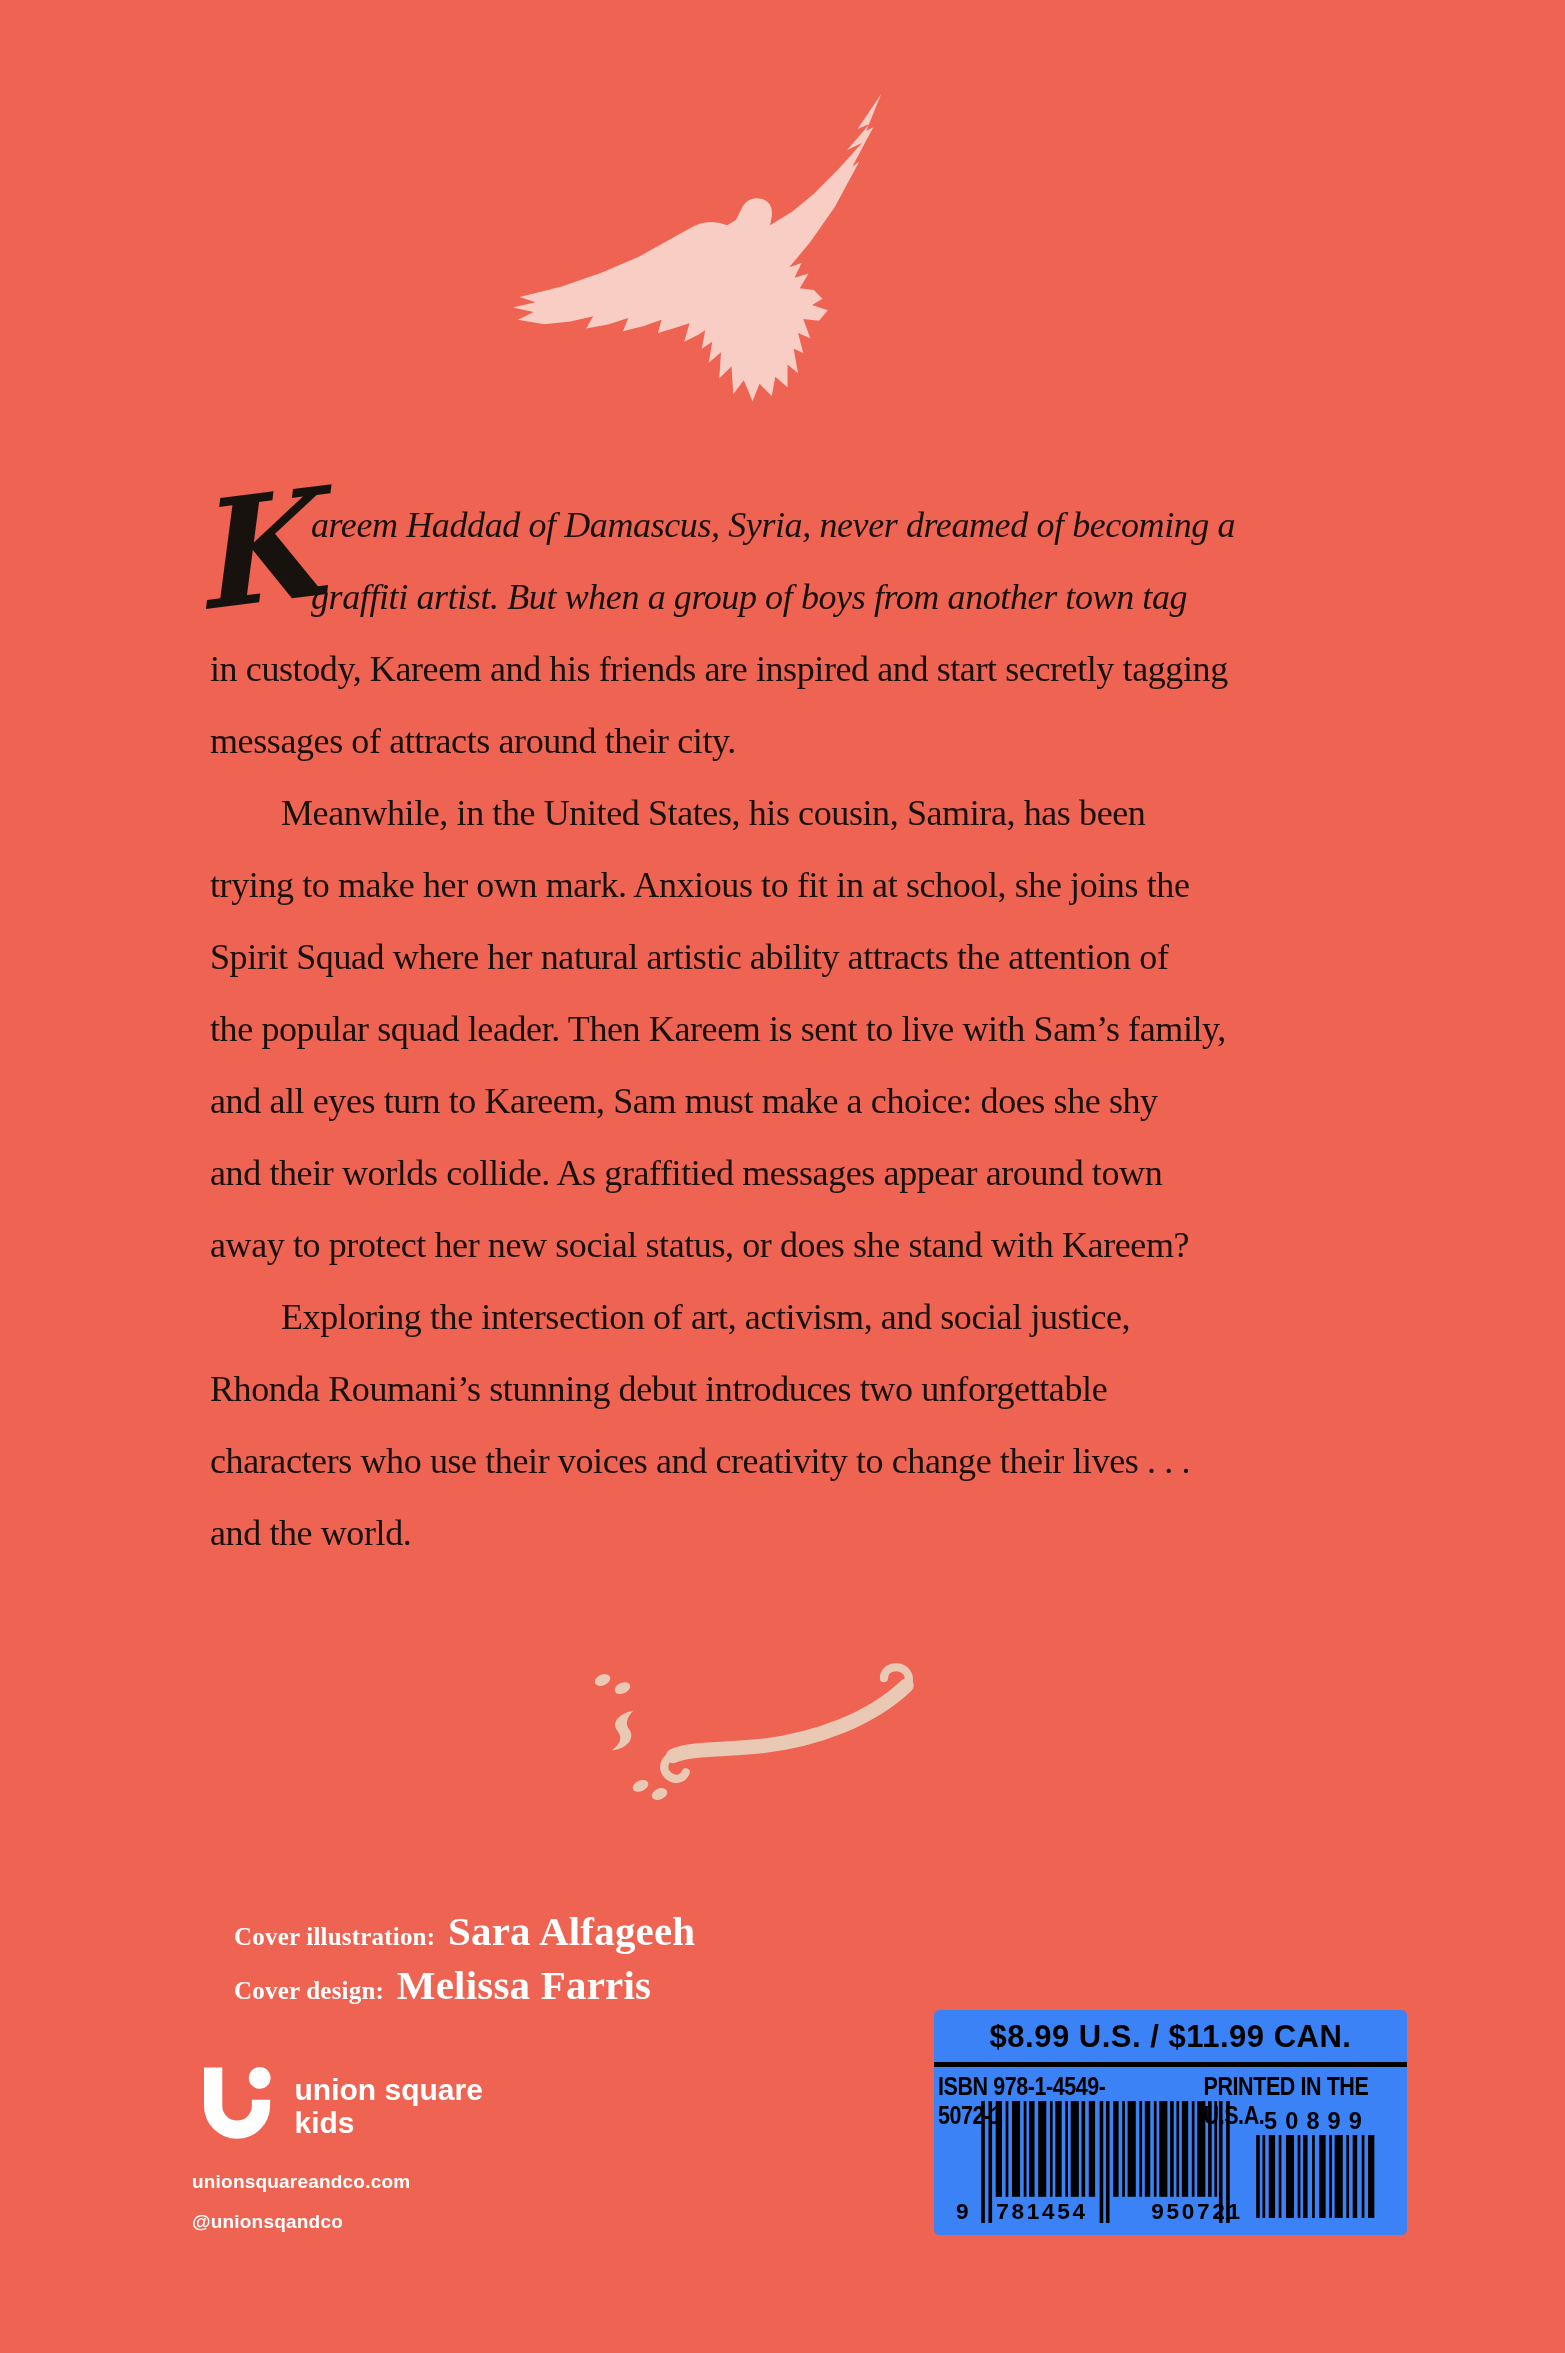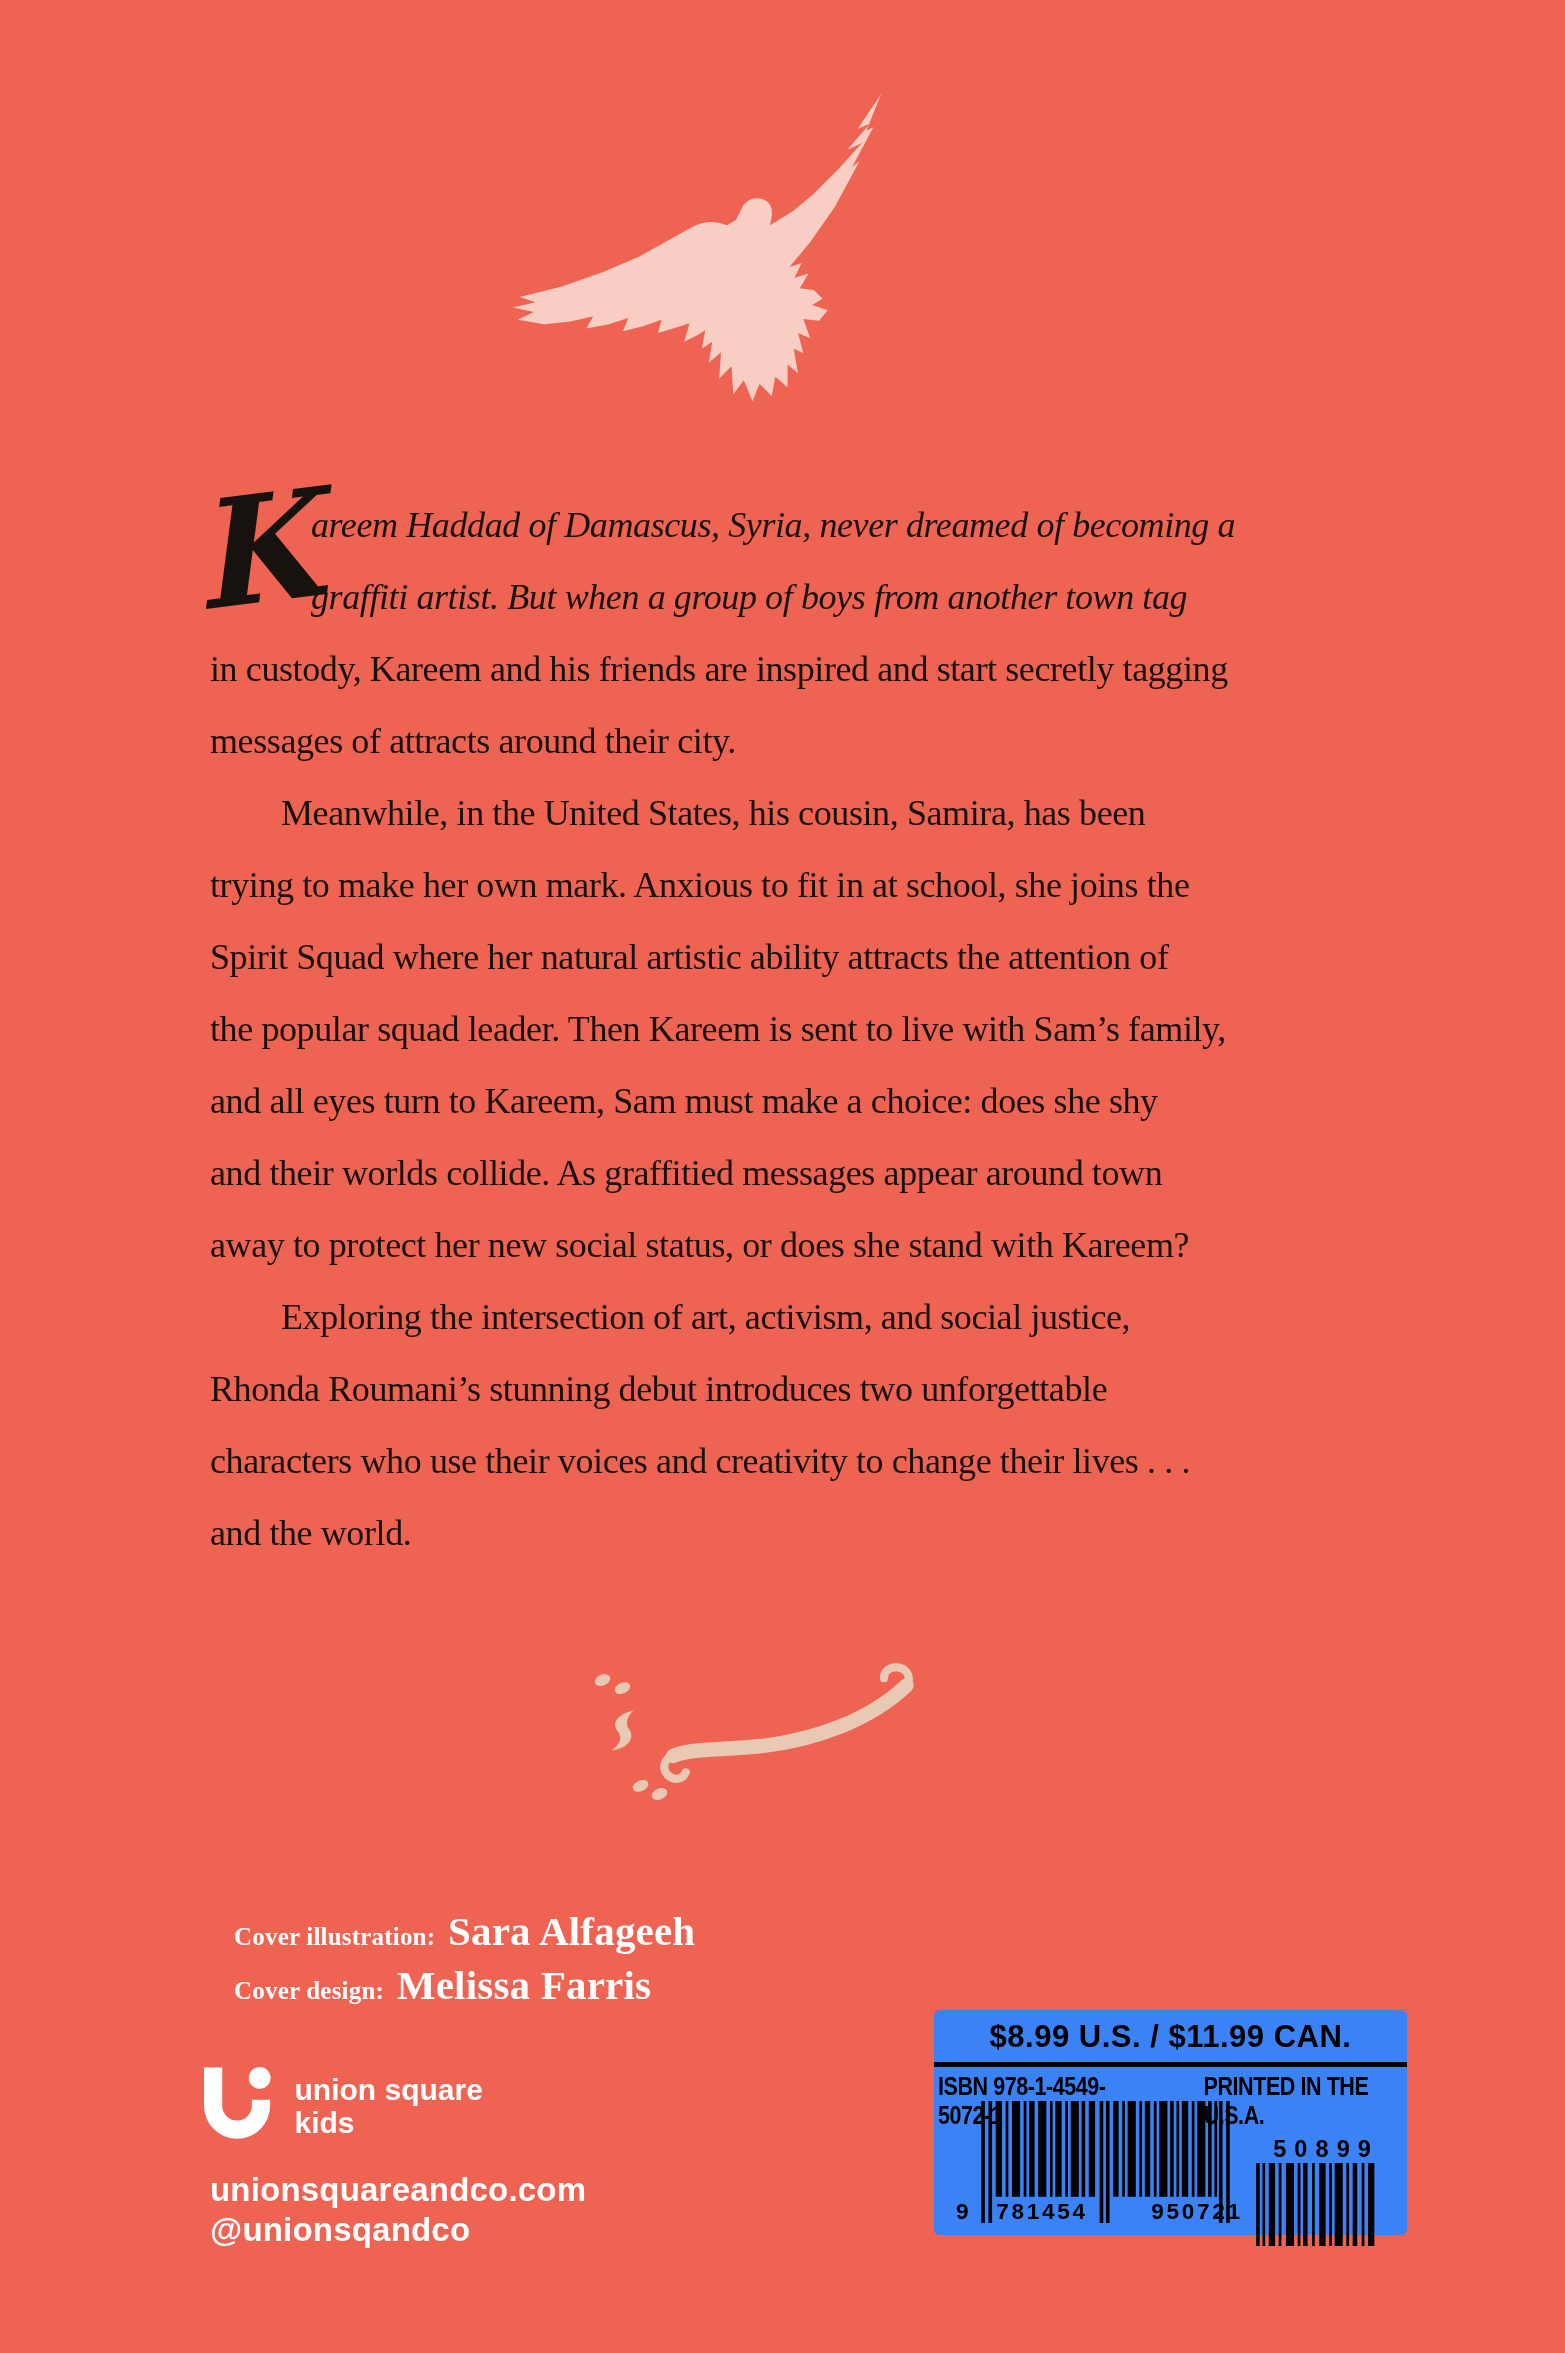--- a/index.html
+++ b/index.html
@@ -43,23 +43,23 @@
   
   .logo-block{position:absolute;left:204px;top:2066px;display:flex;gap:23.5px;}
   .logo-mark{width:67px;height:76px;flex:0 0 auto;}
   .logo-text{
     font-family:"Liberation Sans", sans-serif;font-weight:bold;
     color:#ffffff;font-size:30px;line-height:33px;padding-top:7.2px;letter-spacing:0px;
   }
 
   
   .web-block{
-    position:absolute;left:210px;top:2162px;
+    position:absolute;left:192px;top:2162px;
     font-family:"Liberation Sans", sans-serif;font-weight:bold;
-    color:#ffffff;font-size:33px;line-height:40px;letter-spacing:0.2px;margin-top:8px;
+    color:#ffffff;font-size:19px;line-height:40px;letter-spacing:0.2px;
   }
 
   
   .barcode-box{
     position:absolute;left:934px;top:2010px;width:473px;height:225px;
     background:#3b82f6;border-radius:5.4px;
     font-family:"Liberation Sans", sans-serif;color:#000;
   }
   .price{
     position:absolute;top:9px;left:0;right:0;text-align:center;
@@ -78,22 +78,22 @@
   .bc-main svg{position:absolute;left:0;top:0;}
   .bc-digit{
     position:absolute;font-size:22.6px;font-weight:bold;top:98px;
     font-family:"Liberation Sans", sans-serif;
   }
   .d9{left:-25px;}
   .dg1{left:11px;width:100px;text-align:center;letter-spacing:2.7px;}
   .dg2{left:127px;width:100px;text-align:center;letter-spacing:2.7px;margin-left:39px;}
   .bc-supp{position:absolute;left:322px;top:98px;width:123px;height:118px;}
   .supp-digits{
-    display:block;text-align:right;font-size:23.5px;font-weight:bold;
-    letter-spacing:8.1px;padding-left:8.1px;height:23.5px;margin-top:28px;
+    display:block;text-align:left;font-size:23.5px;font-weight:bold;
+    letter-spacing:8.1px;padding-left:8.1px;height:23.5px;
   }
   .bc-supp svg{display:block;margin-top:3.6px;}
 </style>
 </head>
 <body>
 
 <svg class="dove" viewBox="0 0 460 385" aria-hidden="true">
   <path fill="#f8cdc4" d="M437,8
     L410,48 L424,42 L398,72 L415,64 L388,94
     L360,122 L336,142 L310,158

